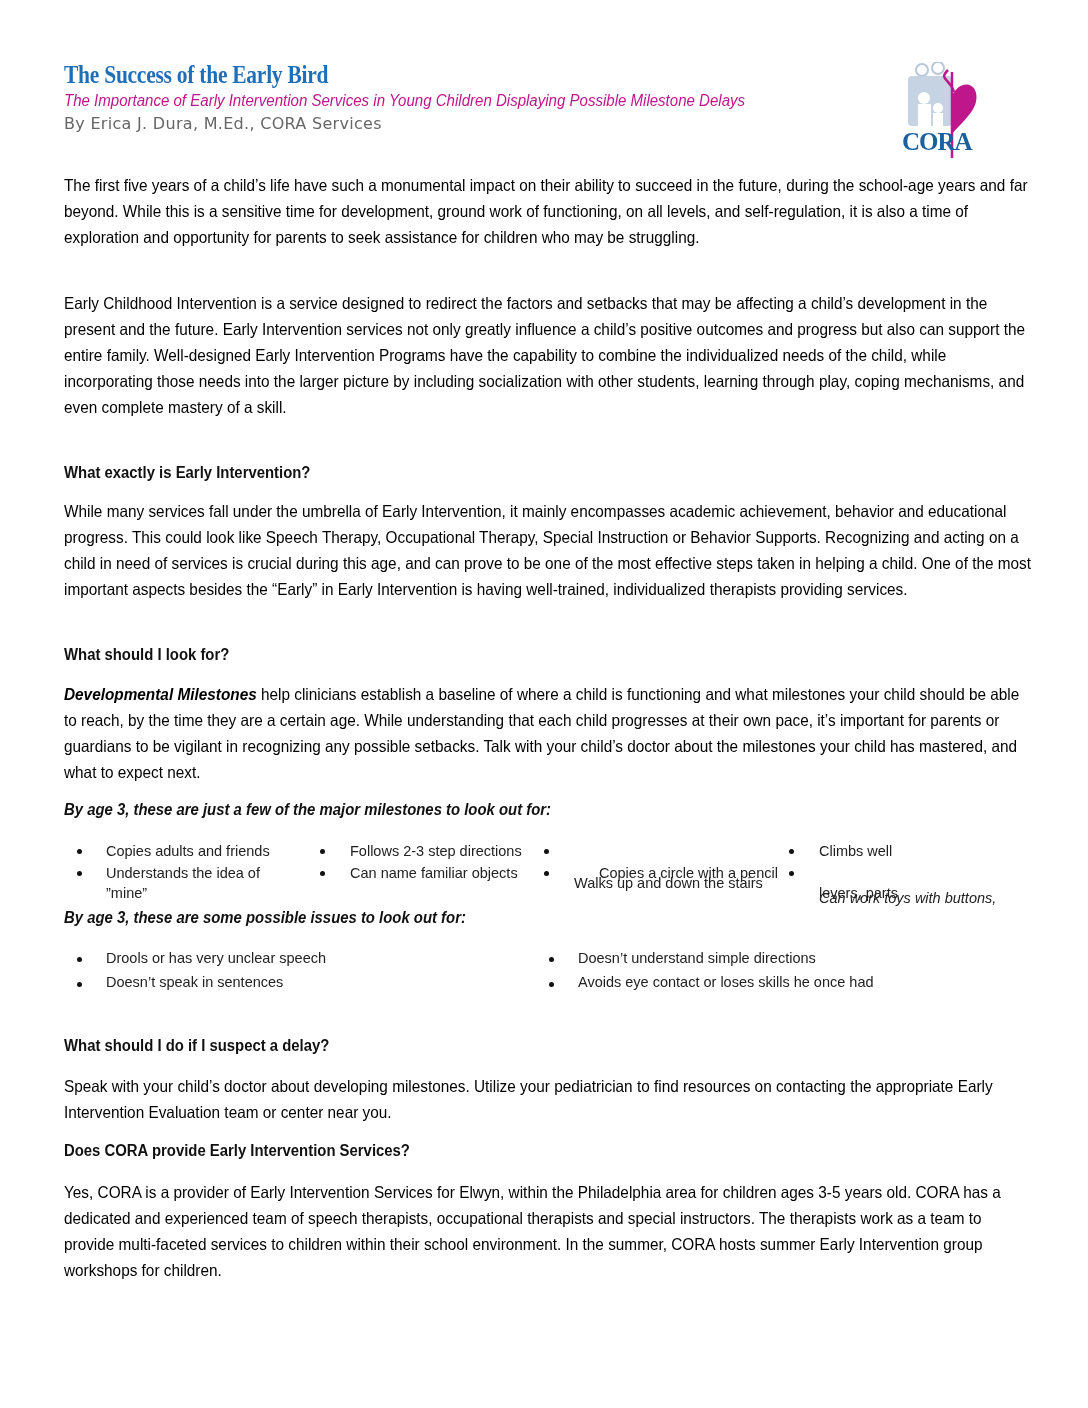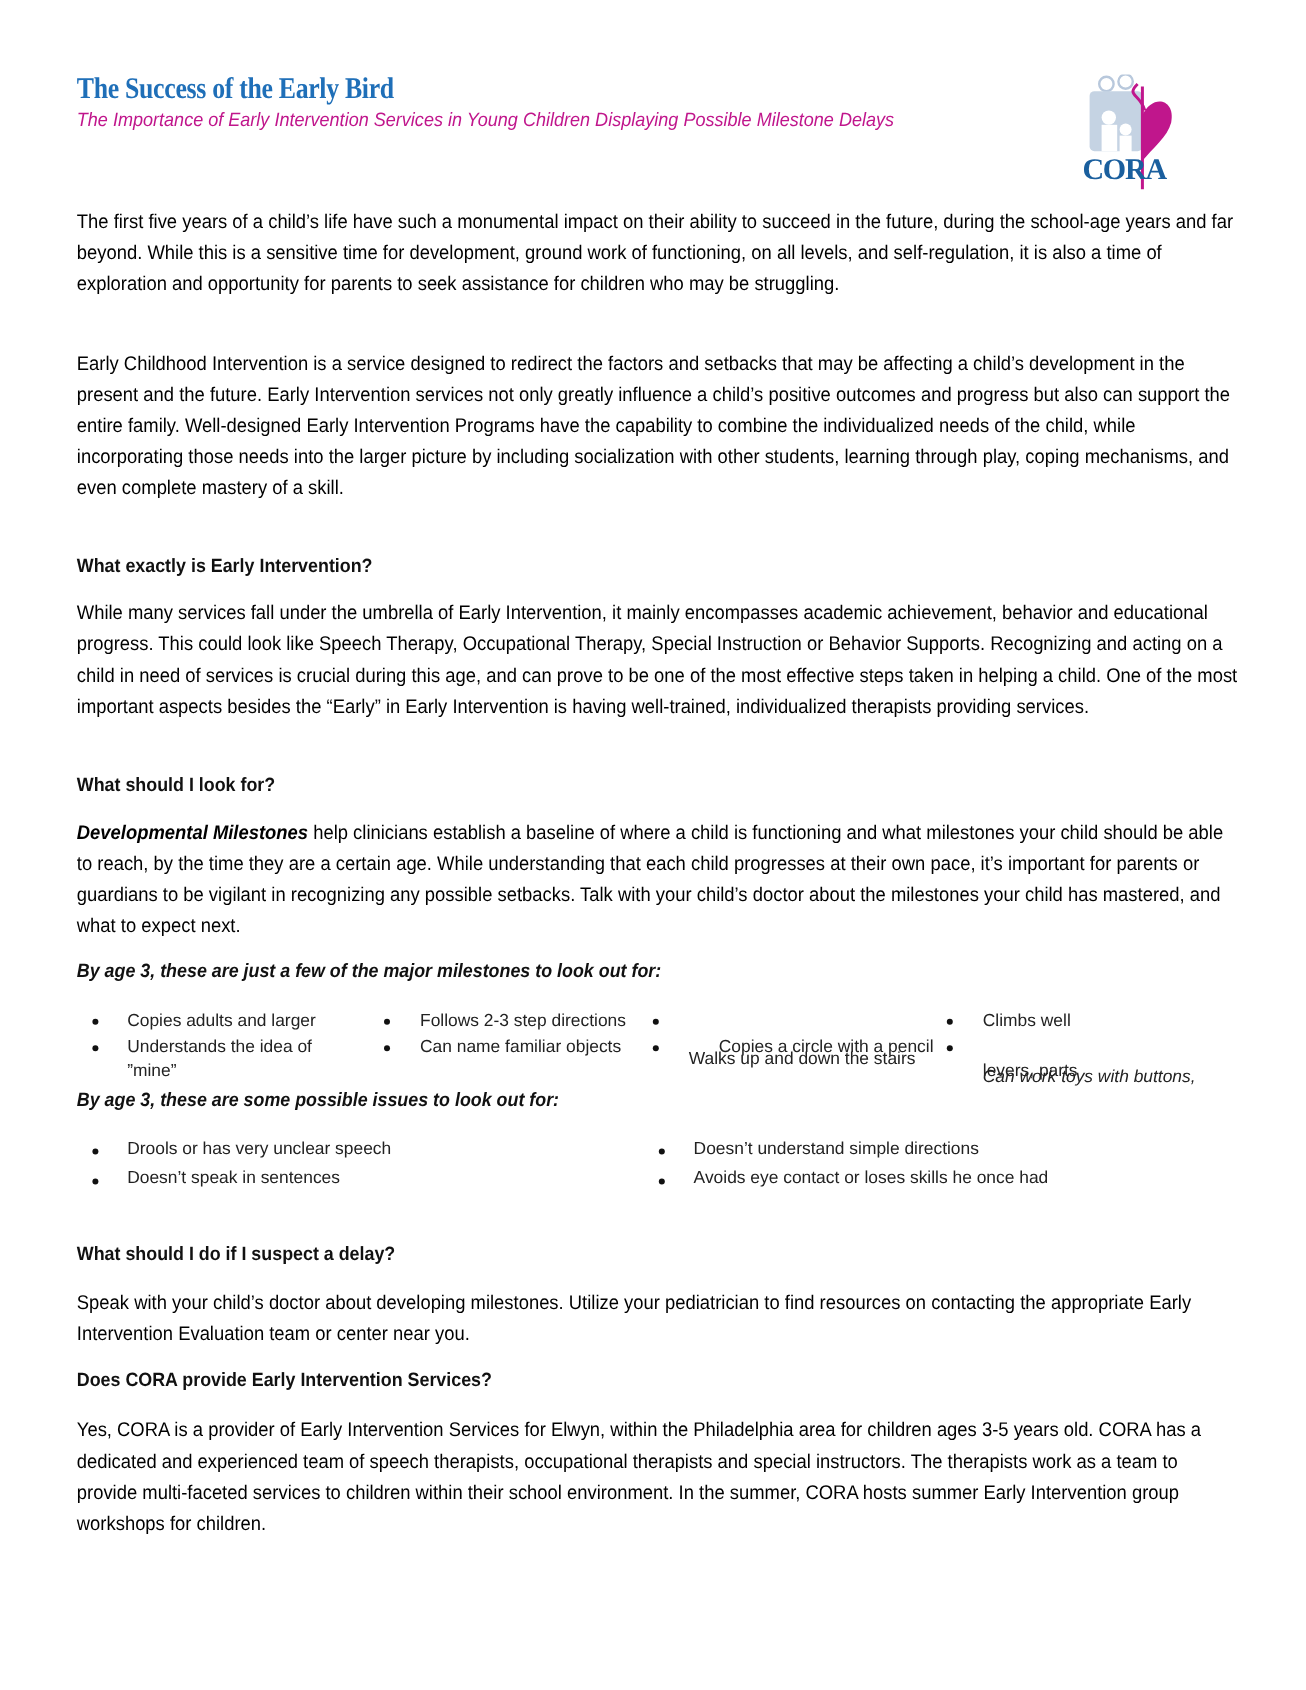--- a/index.html
+++ b/index.html
@@ -32,20 +32,21 @@
   .list { position: absolute; font-family: "Liberation Sans", sans-serif; font-size: 14.5px; color: #222; line-height: 21px; }
   .li { position: absolute; white-space: nowrap; }
   .bullet { position: absolute; width: 5px; height: 5px; background: #111; border-radius: 50%; }
 </style>
 </head>
 <body>
 
 <div class="page">
   <h1 class="title">The Success of the Early Bird</h1>
   <p class="subtitle">The Importance of Early Intervention Services in Young Children Displaying Possible Milestone Delays</p>
+  <p class="byline">By Erica J. Dura, M.Ed., CORA Services</p>
 </div>
 
 <div class="logo">
   <svg width="90" height="96" viewBox="0 0 90 96">
     <circle cx="24" cy="8" r="6" fill="none" stroke="#b8c8dc" stroke-width="2"></circle>
     <circle cx="40" cy="6" r="6" fill="none" stroke="#b8c8dc" stroke-width="2"></circle>
     <rect x="10" y="14" width="44" height="50" rx="4" fill="#c5d3e3"></rect>
     <circle cx="26" cy="36" r="6" fill="#fff"></circle>
     <rect x="20" y="42" width="13" height="22" fill="#fff"></rect>
     <circle cx="40" cy="46" r="5" fill="#fff"></circle>
@@ -66,21 +67,21 @@
 <p class="body-text p" style="top:498px;"><span class="wrap">While many services fall under the umbrella of Early Intervention, it mainly encompasses academic achievement, behavior and educational progress. This could look like Speech Therapy, Occupational Therapy, Special Instruction or Behavior Supports. Recognizing and acting on a child in need of services is crucial during this age, and can prove to be one of the most effective steps taken in helping a child. One of the most important aspects besides the “Early” in Early Intervention is having well-trained, individualized therapists providing services.</span></p>
 
 <h2 class="heading" style="top:646px;">What should I look for?</h2>
 
 <p class="body-text p" style="top:681px;"><span class="wrap"><em class="bi">Developmental Milestones</em><span> help clinicians establish a baseline of where a child is functioning and what milestones your child should be able to reach, by the time they are a certain age. While understanding that each child progresses at their own pace, it’s important for parents or guardians to be vigilant in recognizing any possible setbacks. Talk with your child’s doctor about the milestones your child has mastered, and what to expect next.</span></span></p>
 
 <h2 class="heading ital" style="top:801px;">By age 3, these are just a few of the major milestones to look out for:</h2>
 
 <div class="list" style="left:0;top:0;">
   <span class="bullet" style="left:77px;top:849px;"></span>
-  <span class="li" style="left:106px;top:841px;">Copies adults and larger</span>
+  <span class="li" style="left:106px;top:841px;">Copies adults and friends</span>
   <span class="bullet" style="left:77px;top:871px;"></span>
   <span class="li" style="left:106px;top:863px;">Understands the idea of</span>
   <span class="li" style="left:106px;top:883px;">”mine”</span>
 
   <span class="bullet" style="left:320px;top:849px;"></span>
   <span class="li" style="left:350px;top:841px;">Follows 2-3 step directions</span>
   <span class="bullet" style="left:320px;top:871px;"></span>
   <span class="li" style="left:350px;top:863px;text-align:right;">Can name familiar objects</span>
 
   <span class="bullet" style="left:544px;top:849px;"></span>

